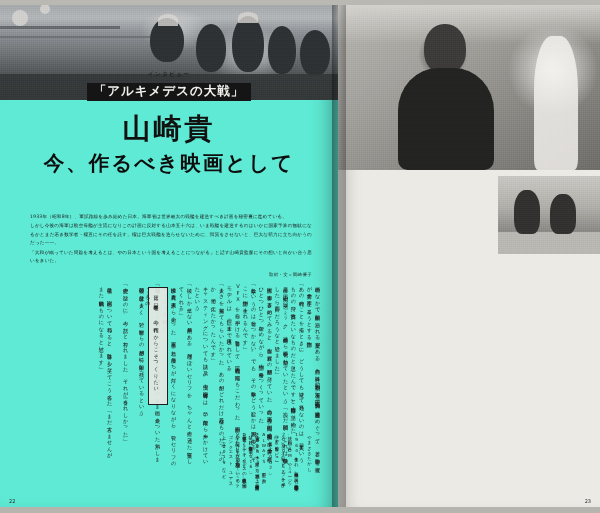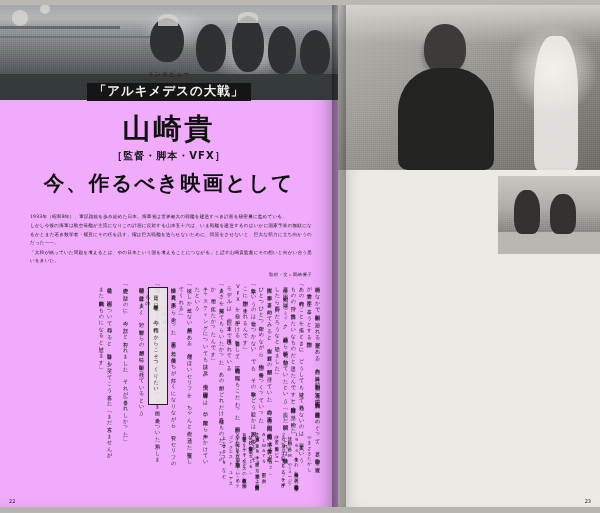--- a/index.html
+++ b/index.html
@@ -24,21 +24,21 @@
   }
   .page {
     position: absolute;
     top: 0;
     bottom: 0;
     background: #e9e8e3;
   }
   .page-left {
     left: 0;
     width: 338px;
-    background: #f0abfc;
+    background: #5eead4;
     box-shadow: inset -14px 0 22px -10px rgba(0,0,0,0.45);
   }
   .page-right {
     left: 338px;
     width: 262px;
     background: #eceae5;
     box-shadow: inset 12px 0 20px -10px rgba(0,0,0,0.4);
   }
   .gutter {
     position: absolute;
@@ -337,21 +337,20 @@
       <div class="blob-dark" style="left:268px;top:26px;width:28px;height:48px;"></div>
       <div class="blob-dark" style="left:300px;top:30px;width:30px;height:46px;"></div>
       <div class="shape" style="left:0;top:74px;width:338px;height:26px;background:#343739;opacity:0.9;"></div>
       <div class="grain"></div>
     </div>
 
     <div class="title-block">
       <div class="kicker">インタビュー</div>
       <div class="film-title">「アルキメデスの大戦」</div>
       <div class="person-name">山崎貴</div>
-      <div class="role-line">［監督・脚本・VFX］</div>
       <div class="headline">今、作るべき映画として</div>
     </div>
 
     <div class="lead">
       <p>1933年（昭和8年）、軍拡路線を歩み始めた日本。海軍省は世界最大の戦艦を建造すべき計画を秘密裏に進めている。</p>
       <p>しかし今後の海軍は航空母艦が主流になりこの計画に反対する山本五十六は、いま戦艦を建造するのはいかに国家予算の無駄になるかとまだ若き数学者・櫂直にその任を託す。櫂は巨大戦艦を造らせないために、閲覧をさせないと、巨大な積力に立ち向かうのだった——。</p>
       <p>「大和が眠っていた問題を考えるとは、やの日本という国を考えることにつながる」と話す山崎貴監督にその想いと向かい合う思いをきいた。</p>
       <div class="byline">取材・文＝岡崎優子</div>
     </div>
 

